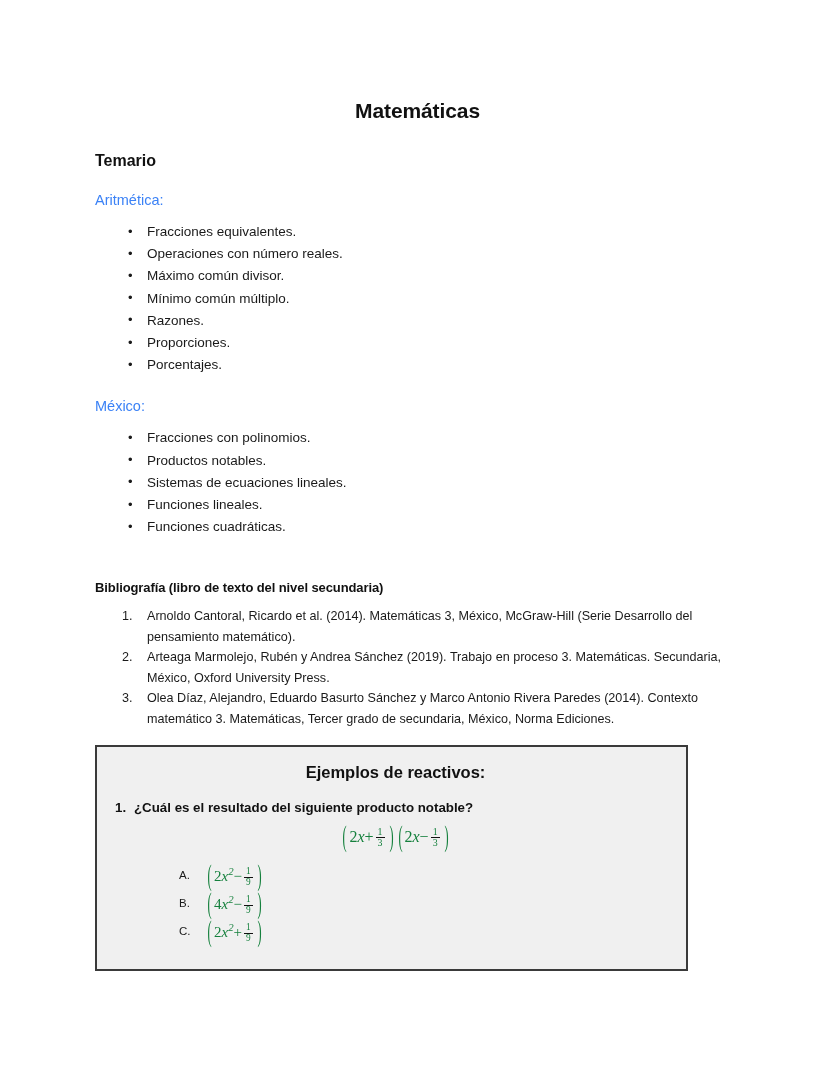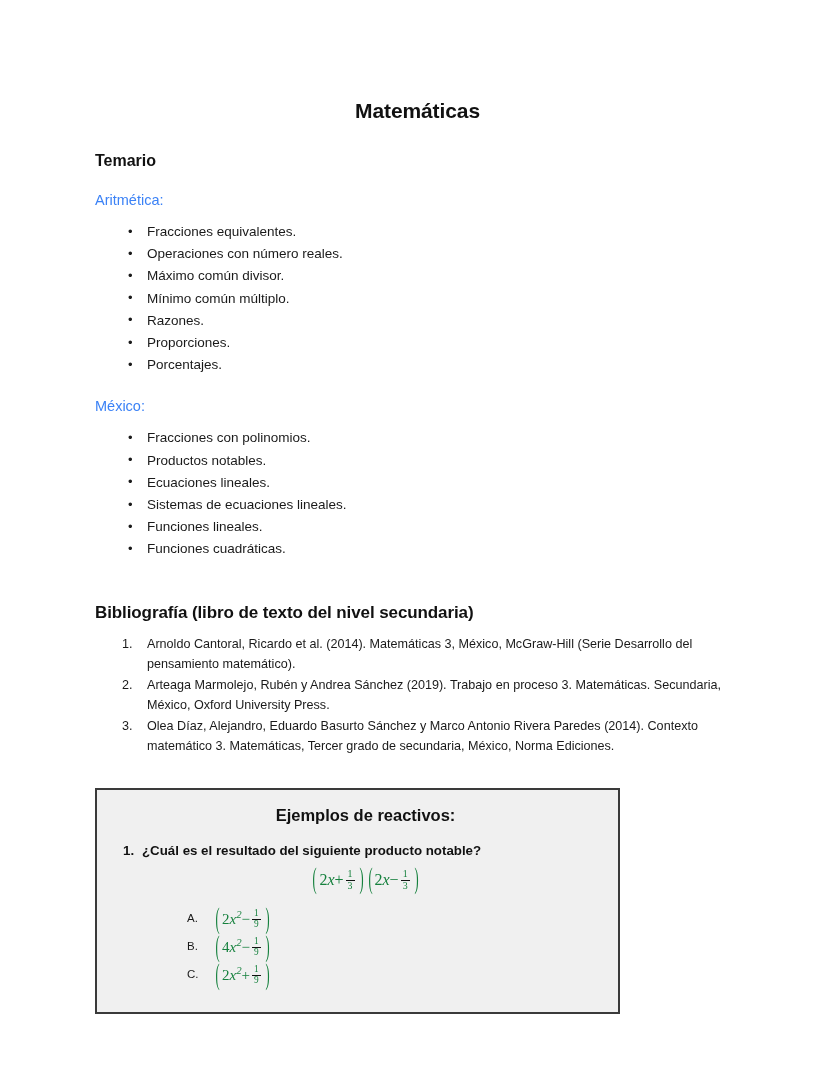--- a/index.html
+++ b/index.html
@@ -46,21 +46,21 @@
 
   
   .section-heading {
     font-size: 16px;
     font-weight: bold;
     margin: 0;
     padding-top: 29px;
     color: #111111;
   }
   .bib-heading {
-    font-size: 17px;
+    font-size: 13px;
     font-weight: bold;
     margin: 0;
     padding-top: 42px;
     color: #111111;
     letter-spacing: -0.1px;
   }
 
   
   .sub-heading {
     font-size: 14.5px;
@@ -113,26 +113,26 @@
   ol.bib-list li::before {
     content: counter(bibitem) ".";
     position: absolute;
     left: 27px;
     top: 0;
     font-size: 12.6px;
   }
 
   
   .example-box {
-    margin-top: 31px;
+    margin-top: 16px;
     border: 2px solid #3a3a3a;
     background: #f0f0f0;
-    width: 525px;
+    width: 593px;
     box-sizing: border-box;
-    padding: 16px 0 22px 16px;
+    padding: 16px 0 22px 8px;
   }
   .example-title {
     text-align: center;
     font-size: 16.5px;
     font-weight: bold;
     margin: 0;
     padding-bottom: 16px;
     color: #111111;
   }
   .question-row {
@@ -242,21 +242,20 @@
       <li>Razones.</li>
       <li>Proporciones.</li>
       <li>Porcentajes.</li>
     </ul>
 
     <p class="sub-heading">México:</p>
 
     <ul class="topic-list">
       <li>Fracciones con polinomios.</li>
       <li>Productos notables.</li>
-      <li>Ecuaciones lineales.</li>
       <li>Sistemas de ecuaciones lineales.</li>
       <li>Funciones lineales.</li>
       <li>Funciones cuadráticas.</li>
     </ul>
 
     <h2 class="bib-heading">Bibliografía (libro de texto del nivel secundaria)</h2>
 
     <ol class="bib-list">
       <li>Arnoldo Cantoral, Ricardo et al. (2014). Matemáticas 3, México, McGraw-Hill (Serie Desarrollo del pensamiento matemático).</li>
       <li>Arteaga Marmolejo, Rubén y Andrea Sánchez (2019). Trabajo en proceso 3. Matemáticas. Secundaria, México, Oxford University Press.</li>

